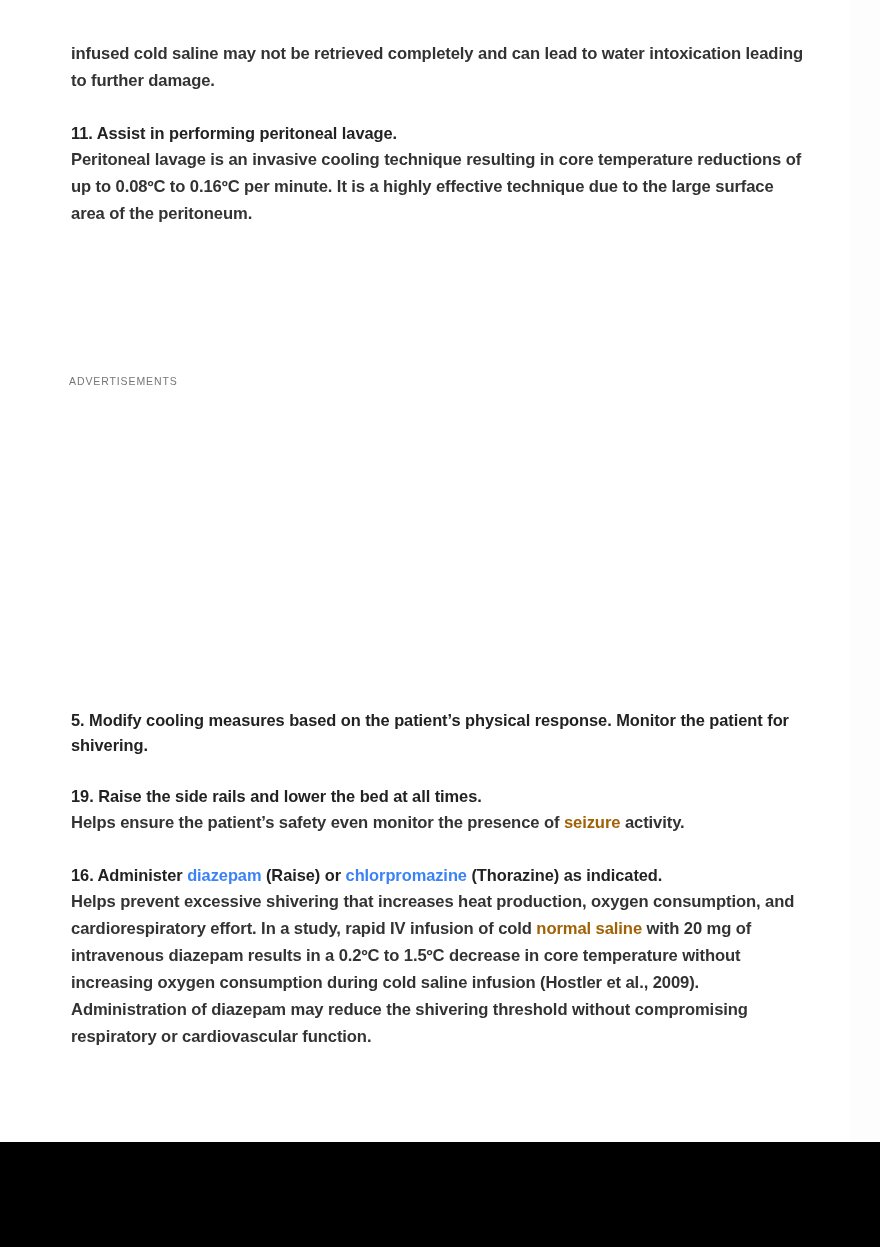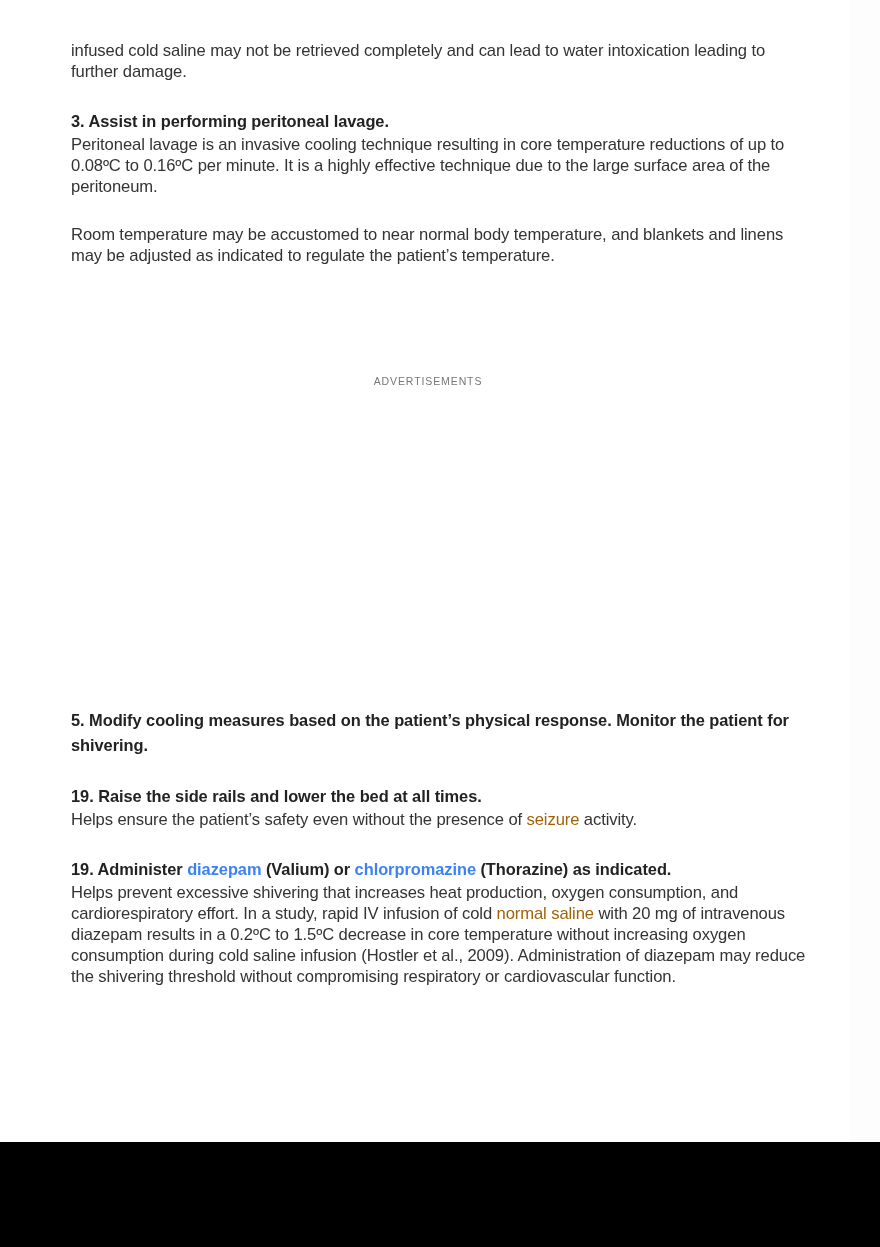--- a/index.html
+++ b/index.html
@@ -39,24 +39,24 @@
   .article {
     position: absolute;
     left: 71px;
     top: 40px;
     width: 740px;
   }
 
   .para {
     color: #333333;
     font-size: 16.6px;
-    line-height: 21px;
+    line-height: 27px;
     letter-spacing: -0.1px;
     margin: 0;
-    font-weight: 400;
+    font-weight: 700;
   }
 
   .heading {
     color: #222222;
     font-size: 16.4px;
     line-height: 24.7px;
     letter-spacing: -0.05px;
     font-weight: 700;
     margin: 0;
   }
@@ -72,24 +72,24 @@
     color: #a16207;
     text-decoration: none;
   }
   .heading a.link {
     color: #3b82f6;
     font-weight: 700;
   }
 
   .ads-wrap {
     position: absolute;
-    left: 58px;
+    left: 69px;
     top: 371px;
     width: 740px;
-    text-align: center;
+    text-align: left;
   }
   .ads-label {
     display: inline-block;
     color: #767676;
     font-family: "Liberation Sans", sans-serif;
     font-size: 10.5px;
     letter-spacing: 0.9px;
     line-height: 14px;
     font-weight: 400;
   }
@@ -115,54 +115,53 @@
 
   <div class="right-edge-tint"></div>
 
   <div class="article">
 
     <p class="para block">infused cold saline may not be retrieved completely and can lead to water intoxication leading to further damage.</p>
 
     <div class="gap-intro"></div>
 
     <div>
-      <p class="heading">3. Assist in performing peritoneal lavage.</p>
+      <p class="heading">11. Assist in performing peritoneal lavage.</p>
       <p class="para">Peritoneal lavage is an invasive cooling technique resulting in core temperature reductions of up to 0.08ºC to 0.16ºC per minute. It is a highly effective technique due to the large surface area of the peritoneum.</p>
     </div>
 
     <div class="gap-section"></div>
 
     <div>
-      <p class="para">Room temperature may be accustomed to near normal body temperature, and blankets and linens may be adjusted as indicated to regulate the patient’s temperature.</p>
     </div>
 
   </div>
 
   <div class="ads-wrap">
     <div class="ads-label">ADVERTISEMENTS</div>
     <div class="ad-slot"></div>
   </div>
 
   <div class="article" style="top:708px;">
 
     <div>
       <p class="heading">5. Modify cooling measures based on the patient’s physical response. Monitor the patient for shivering.</p>
     </div>
 
     <div class="gap-section"></div>
 
     <div>
       <p class="heading">19. Raise the side rails and lower the bed at all times.</p>
-      <p class="para"><span>Helps ensure the patient’s safety even without the presence of </span><a class="link" href="#">seizure</a><span> activity.</span></p>
+      <p class="para"><span>Helps ensure the patient’s safety even monitor the presence of </span><a class="link" href="#">seizure</a><span> activity.</span></p>
     </div>
 
     <div class="gap-section"></div>
 
     <div>
-      <p class="heading"><span>19. Administer </span><a class="link" href="#">diazepam</a><span> (Valium) or </span><a class="link" href="#">chlorpromazine</a><span> (Thorazine) as indicated.</span></p>
+      <p class="heading"><span>16. Administer </span><a class="link" href="#">diazepam</a><span> (Raise) or </span><a class="link" href="#">chlorpromazine</a><span> (Thorazine) as indicated.</span></p>
       <p class="para"><span>Helps prevent excessive shivering that increases heat production, oxygen consumption, and cardiorespiratory effort. In a study, rapid IV infusion of cold </span><a class="link" href="#">normal saline</a><span> with 20 mg of intravenous diazepam results in a 0.2ºC to 1.5ºC decrease in core temperature without increasing oxygen consumption during cold saline infusion (Hostler et al., 2009). Administration of diazepam may reduce the shivering threshold without compromising respiratory or cardiovascular function.</span></p>
     </div>
 
   </div>
 
   <div class="footer-band"></div>
 
 </div>
 
 </body></html>

